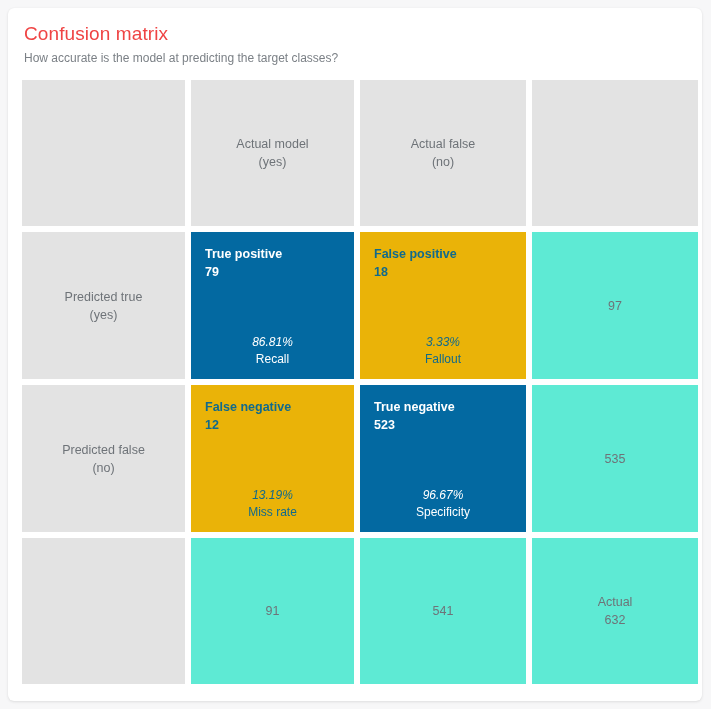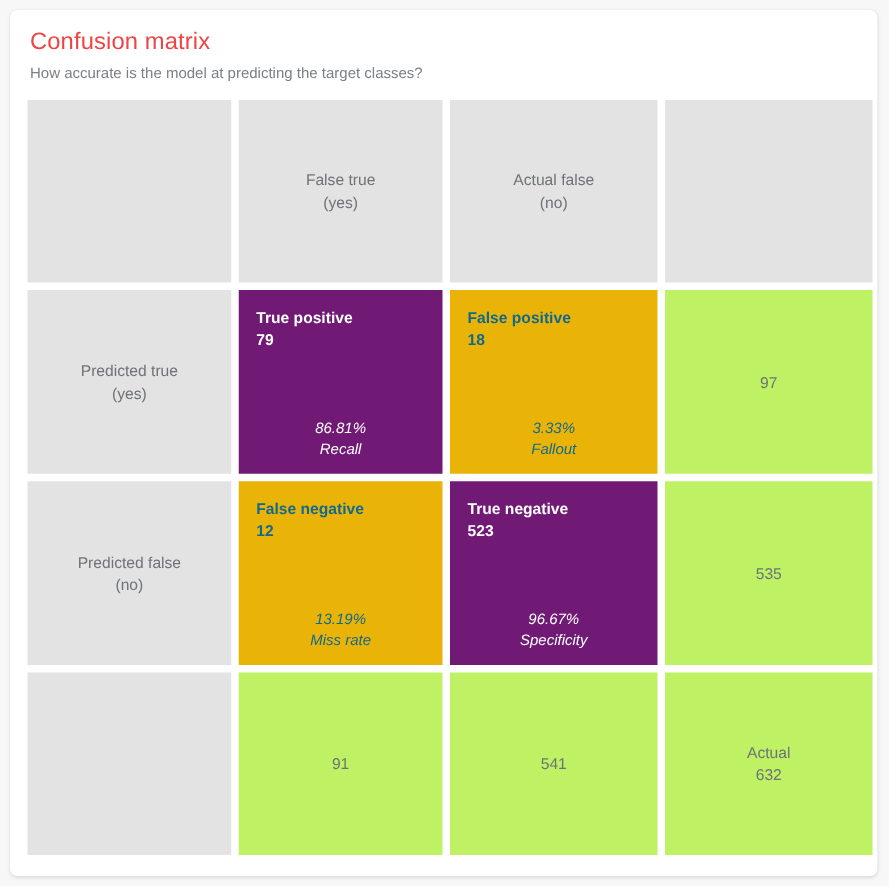--- a/index.html
+++ b/index.html
@@ -78,41 +78,41 @@
     font-size: 12.5px;
     color: #6e7378;
     line-height: 18px;
   }
 
   .cell-empty {
     background: #e3e3e3;
   }
 
   .cell-total {
-    background: #bef264;
+    background: #5eead4;
     display: flex;
     align-items: center;
     justify-content: center;
     text-align: center;
   }
   .cell-total .total-text {
     font-size: 12.5px;
     color: #6e7378;
     line-height: 18px;
   }
 
   
   .quad {
     padding: 13px 14px 11px 14px;
     display: flex;
     flex-direction: column;
     justify-content: space-between;
   }
   .quad-strong {
-    background: #701a75;
+    background: #0369a1;
   }
   .quad-light {
     background: #eab308;
   }
 
   .quad-top {
     text-align: left;
   }
   .quad-label {
     font-size: 12.5px;
@@ -131,21 +131,20 @@
     text-align: center;
   }
   .quad-pct {
     font-size: 12px;
     font-style: italic;
     line-height: 17px;
     display: block;
   }
   .quad-metric {
     font-size: 12px;
-    font-style: italic;
     line-height: 17px;
     display: block;
   }
 
   .quad-strong .quad-label,
   .quad-strong .quad-count,
   .quad-strong .quad-pct,
   .quad-strong .quad-metric {
     color: #ffffff;
   }
@@ -169,21 +168,21 @@
   <div class="card-header">
     <h1 class="card-title">Confusion matrix</h1>
     <p class="card-subtitle">How accurate is the model at predicting the target classes?</p>
   </div>
 
   <div class="matrix">
 
     <div class="cell cell-empty"></div>
 
     <div class="cell cell-head">
-      <span class="head-text nowrap-lines">False true
+      <span class="head-text nowrap-lines">Actual model
 (yes)</span>
     </div>
 
     <div class="cell cell-head">
       <span class="head-text nowrap-lines">Actual false
 (no)</span>
     </div>
 
     <div class="cell cell-empty"></div>
 

